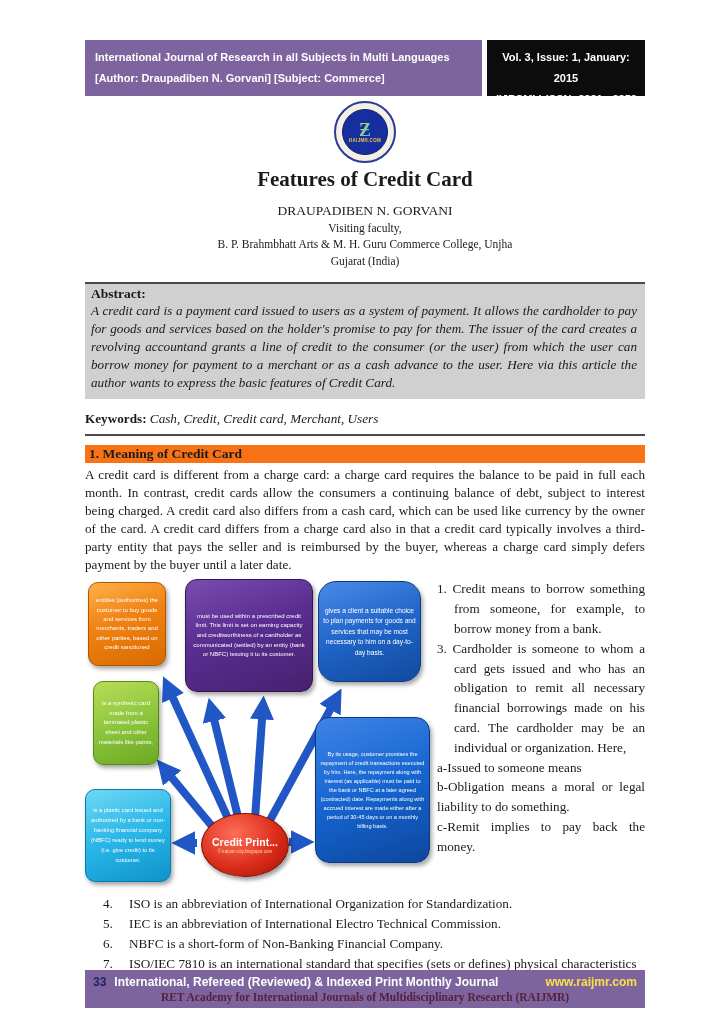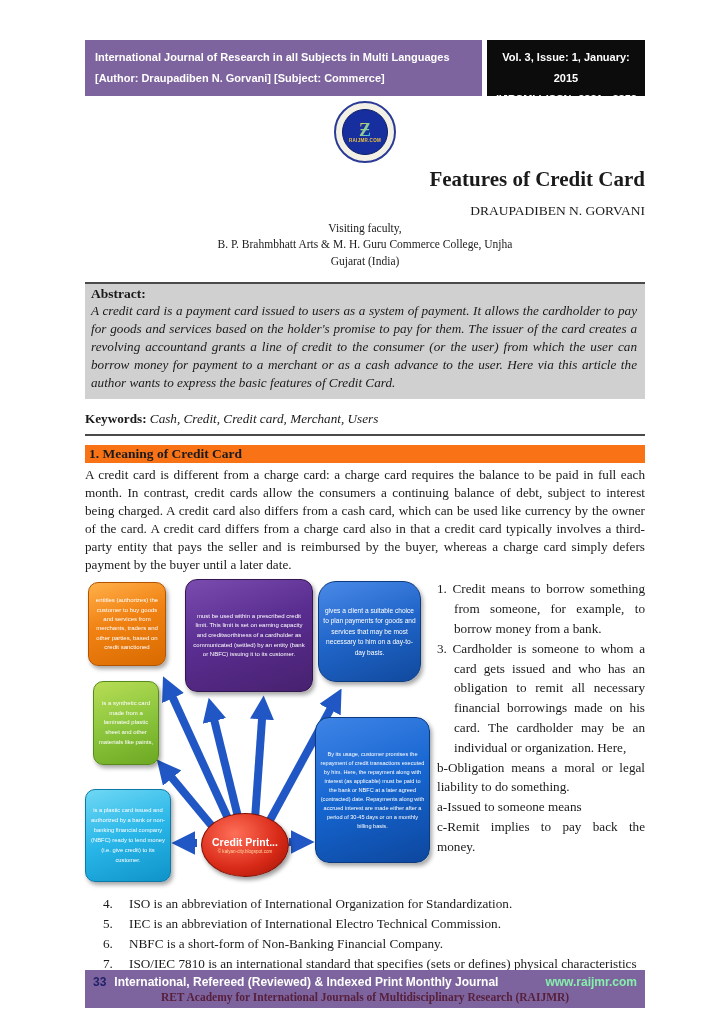--- a/index.html
+++ b/index.html
@@ -19,23 +19,23 @@
   
   .logo-wrap{display:flex;justify-content:center;margin:5px 0 4px 0;}
   .logo-outer{width:62px;height:62px;border-radius:50%;background:#f3f0e6;border:2px solid #2a3a96;
               display:flex;align-items:center;justify-content:center;box-sizing:border-box;}
   .logo-inner{width:44px;height:44px;border-radius:50%;background:#172f9e;border:1px solid #0b1b66;
               display:flex;flex-direction:column;align-items:center;justify-content:center;color:#f0c33c;}
   .logo-glyph{font-size:18px;line-height:16px;font-weight:bold;
               background:linear-gradient(120deg,#f6d24a,#1fc0e8);-webkit-background-clip:text;background-clip:text;color:transparent;}
   .logo-cap{font-size:4.5px;font-family:"Liberation Sans",sans-serif;font-weight:bold;color:#f0c33c;letter-spacing:.3px;}
 
-  .title{text-align:right;font-size:21px;font-weight:bold;margin-top:0;}
+  .title{text-align:center;font-size:21px;font-weight:bold;margin-top:0;}
   .authors{text-align:center;margin-top:9px;line-height:1.42;}
-  .auth-name{font-size:13.5px;text-align:right;}
+  .auth-name{font-size:13.5px;}
   .auth-sub{font-size:11.5px;}
 
   .abstract{margin-top:13px;border-top:2px solid #4a4a4a;background:#d0d0d0;padding:2px 8px 7px 6px;}
   .abstract .lbl{font-weight:bold;font-size:13.5px;}
   .abstract .txt{font-style:italic;font-size:13.2px;line-height:1.36;text-align:justify;}
 
   .keywords{margin-top:12px;font-size:13.2px;border-bottom:2px solid #4a4a4a;padding-bottom:7px;}
   .keywords .lbl{font-weight:bold;}
   .keywords .txt{font-style:italic;}
 
@@ -76,21 +76,21 @@
   .note-row{display:flex;}
   .note-row .num{flex:0 0 26px;}
   .note-row .txt{flex:1;text-align:left;}
 
   
   .footer{position:absolute;left:85px;right:79px;bottom:16px;background:#7d649e;padding:3px 0 3px 0;}
   .f-line1{display:flex;align-items:center;font-family:"Liberation Sans",sans-serif;font-weight:bold;
            font-size:12px;padding:2px 8px 1px 8px;}
   .f-page{color:#232168;margin-right:8px;}
   .f-label{color:#ffffff;}
-  .f-url{color:#86efac;margin-left:auto;}
+  .f-url{color:#fde047;margin-left:auto;}
   .f-line2{text-align:center;font-family:"Liberation Serif",serif;font-weight:bold;font-size:11.5px;
            color:#57203c;padding:1px 0 2px 0;}
 </style>
 </head>
 <body>
 
 <div id="page">
   <div id="content">
 
     <div class="hdr">
@@ -158,22 +158,22 @@
         <div class="dg-box dg-cyan">is a plastic card issued and authorized by a bank or non-banking financial company (NBFC) ready to lend money (i.e. give credit) to its customer.</div>
         <div class="dg-ellipse">
           <div class="t">Credit Print...</div>
           <div class="c">© kalyan-city.blogspot.com</div>
         </div>
       </div>
 
       <div class="rcol">
         <div class="rl-item"><span>1.</span> <span>Credit means to borrow something from someone, for example, to borrow money from a bank.</span></div>
         <div class="rl-item"><span>3.</span> <span>Cardholder is someone to whom a card gets issued and who has an obligation to remit all necessary financial borrowings made on his card. The cardholder may be an individual or organization. Here,</span></div>
+        <div class="rl-sub">a-Issued to someone means</div>
         <div class="rl-sub">b-Obligation means a moral or legal liability to do something.</div>
-        <div class="rl-sub">a-Issued to someone means</div>
         <div class="rl-sub">c-Remit implies to pay back the money.</div>
       </div>
     </div>
 
     <div class="notes">
       <div class="note-row">
           <span class="num">4.</span>
           <span class="txt">ISO is an abbreviation of International Organization for Standardization.</span>
         </div>
       <div class="note-row">

